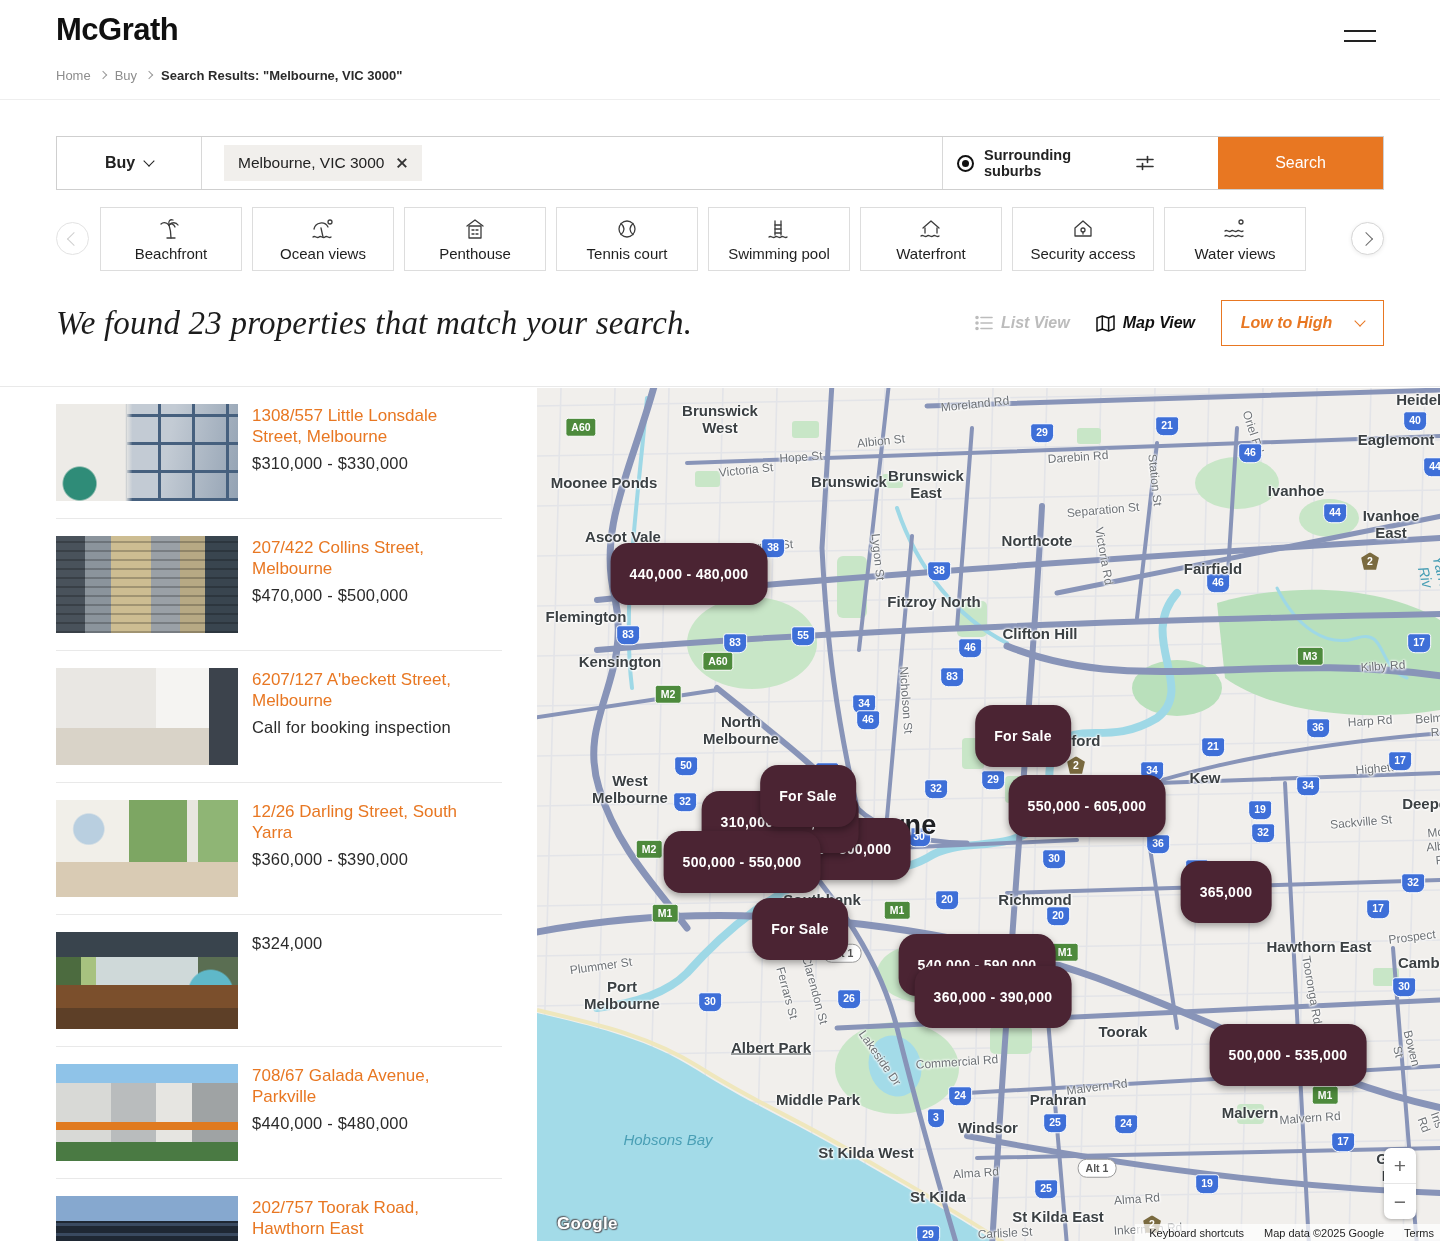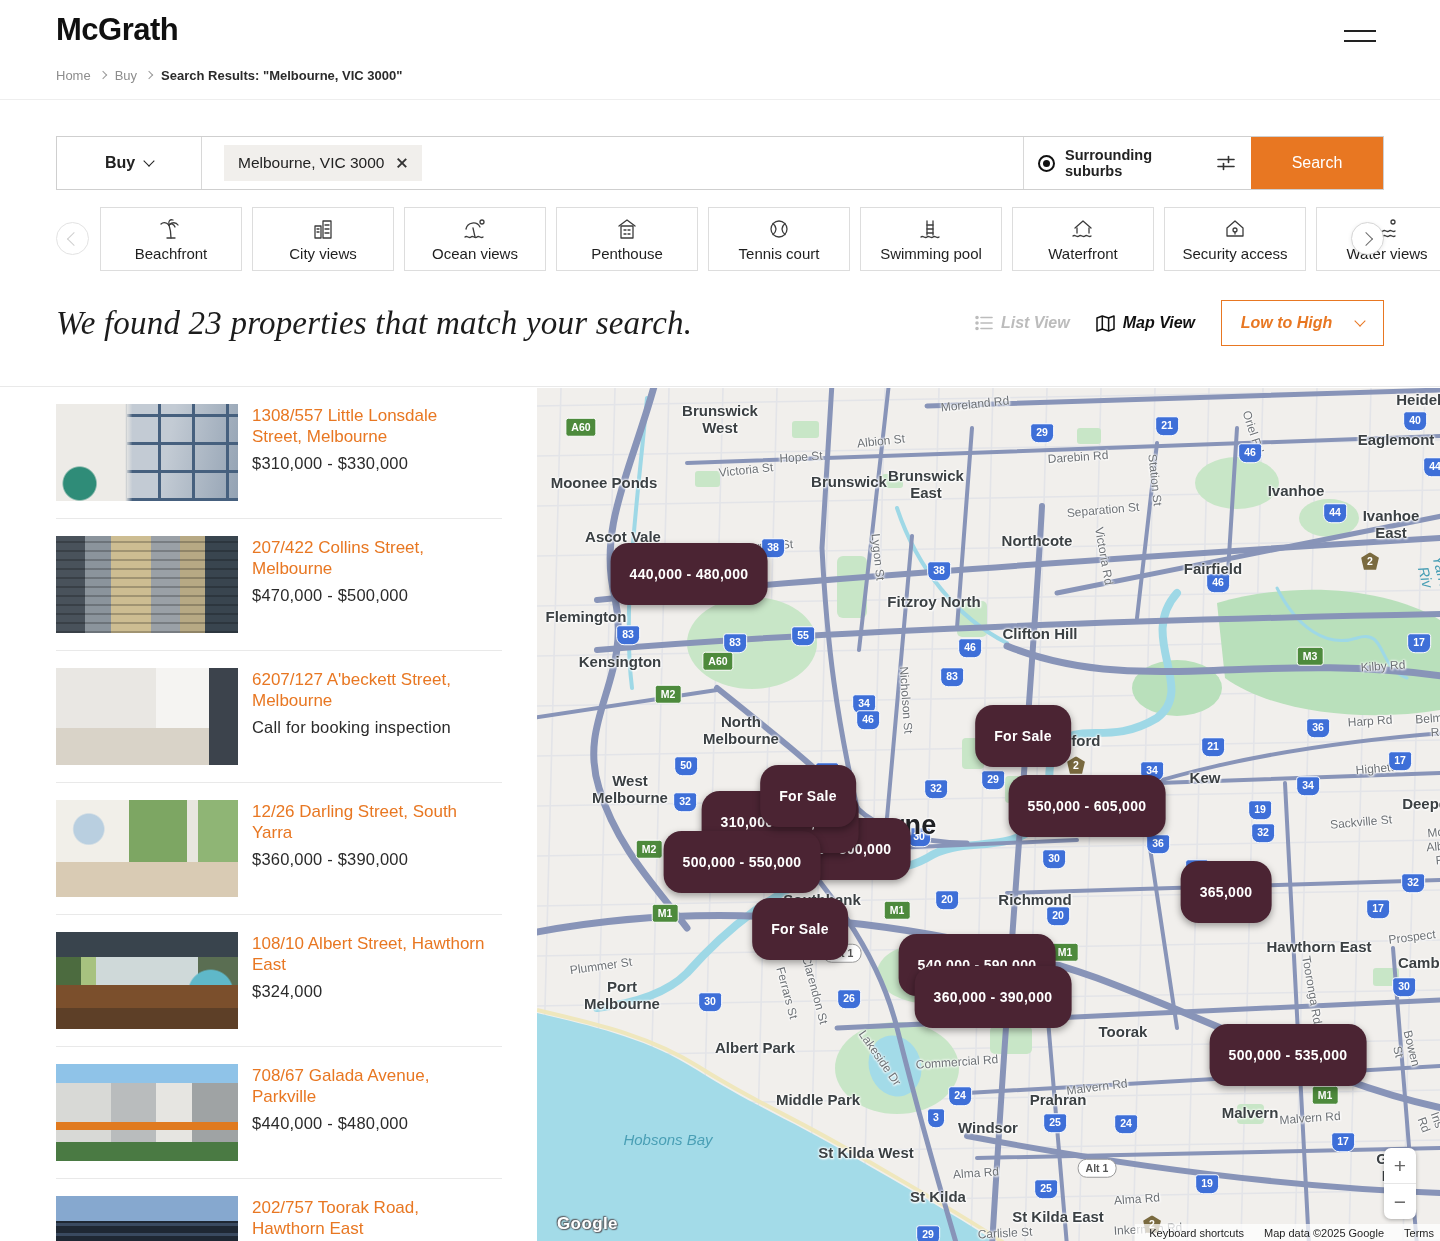--- a/index.html
+++ b/index.html
@@ -34,22 +34,22 @@
   .chip-x:before,.chip-x:after { content:""; position:absolute; left:5px; top:0;
     width:1.6px; height:12px; background:#333; }
   .chip-x:before { transform:rotate(45deg);} .chip-x:after{ transform:rotate(-45deg);}
   .seg-radio { width:228px; border-left:1px solid #d8d8d8; display:flex; align-items:center;
     gap:10px; padding:0 14px; }
   .radio-outer { width:17px; height:17px; border:2px solid #111; border-radius:50%;
     display:flex; align-items:center; justify-content:center; cursor:pointer; flex:none; }
   .radio-inner { width:7px; height:7px; background:#111; border-radius:50%; }
   .radio-label { font-size:14.5px; font-weight:600; }
   .sliders { margin-left:4px; cursor:pointer; flex:none; }
-  .btn-search { width:132px; background:#E87722; color:#fff; font-size:16px;
-    display:flex; align-items:center; justify-content:center; cursor:pointer; border:none; }
+  .btn-search { width:165px; background:#E87722; color:#fff; font-size:16px;
+    display:flex; align-items:center; justify-content:center; cursor:pointer; border:none;margin-left:48px; }
 
   
   .chiprow { position:absolute; left:0; top:207px; width:1440px; height:64px; }
   .chips { position:absolute; left:100px; top:0; display:flex; gap:10px; }
   .qchip { width:142px; height:64px; border:1px solid #ddd; background:#fff; flex:none;
     display:flex; flex-direction:column; align-items:center; justify-content:center;
     gap:4px; cursor:pointer; }
   .qchip svg { width:24px; height:24px; stroke:#3c3c3c; fill:none; stroke-width:1.3;
     stroke-linecap:round; stroke-linejoin:round; }
   .qchip .lbl { font-size:15px; color:#1f1f1f; white-space:nowrap; }
@@ -214,32 +214,20 @@
           <path d="M10,8 C7,5 4,5 2,7"></path>
           <path d="M10,8 C9,4 11,2 14,3"></path>
           <path d="M10,8 C13,5 17,5 19,8"></path>
           <path d="M10,8 C12,6 15,7 16,10"></path>
           <path d="M8,21 L16,21"></path>
         </svg>
         <span class="lbl">Beachfront</span>
       </div>
       <div class="qchip">
         <svg viewBox="0 0 24 24">
-          <rect x="4" y="9" width="6" height="12"></rect>
-          <rect x="12" y="4" width="8" height="17"></rect>
-          <line x1="6" y1="12" x2="8" y2="12"></line>
-          <line x1="6" y1="15" x2="8" y2="15"></line>
-          <line x1="14" y1="8" x2="18" y2="8"></line>
-          <line x1="14" y1="12" x2="18" y2="12"></line>
-          <line x1="14" y1="16" x2="18" y2="16"></line>
-        </svg>
-        <span class="lbl">City views</span>
-      </div>
-      <div class="qchip">
-        <svg viewBox="0 0 24 24">
           <path d="M3,12 A7.5,7.5 0 0 1 17,10"></path>
           <path d="M10,11 L12,20"></path>
           <circle cx="19" cy="5" r="2"></circle>
           <path d="M2,20 C4,18 6,22 8,20 C10,18 12,22 14,20 C16,18 18,22 20,20"></path>
         </svg>
         <span class="lbl">Ocean views</span>
       </div>
       <div class="qchip">
         <svg viewBox="0 0 24 24">
           <path d="M4,9 L12,3 L20,9"></path>
@@ -357,21 +345,20 @@
     <div class="prow">
       <div class="photo photo-4"></div>
       <div class="pinfo">
         <div class="ptitle">12/26 Darling Street, South Yarra</div>
         <div class="pprice">$360,000 - $390,000</div>
       </div>
     </div>
     <div class="prow">
       <div class="photo photo-5"></div>
       <div class="pinfo">
-        <div class="ptitle">108/10 Albert Street, Hawthorn East</div>
         <div class="pprice">$324,000</div>
       </div>
     </div>
     <div class="prow">
       <div class="photo photo-6"></div>
       <div class="pinfo">
         <div class="ptitle">708/67 Galada Avenue, Parkville</div>
         <div class="pprice">$440,000 - $480,000</div>
       </div>
     </div>
@@ -525,21 +512,21 @@
     <div class="map-label ml-suburb" style="left: 668px; top: 389px;">Kew</div>
     <div class="map-label ml-suburb" style="left: 523px; top: 352px;">Abbotsford</div>
     <div class="map-label ml-suburb" style="left: 498px; top: 511px;">Richmond</div>
     <div class="map-label ml-suburb" style="left: 285px; top: 511px;">Southbank</div>
     <div class="map-label ml-suburb" style="left: 476px; top: 626px;">South Yarra</div>
     <div class="map-label ml-suburb" style="left: 782px; top: 558px;">Hawthorn East</div>
     <div class="map-label ml-suburb" style="left: 901px; top: 415px;">Deepdene</div>
     <div class="map-label ml-suburb" style="left: 903px; top: 574px;">Camberwell</div>
     <div class="map-label ml-suburb" style="left: 85px; top: 607px;">Port
 Melbourne</div>
-    <div class="map-label ml-suburb" style="left: 218px; top: 659px;">Albert Park</div>
+    <div class="map-label ml-suburb" style="left: 234px; top: 659px; text-decoration: underline;">Albert Park</div>
     <div class="map-label ml-suburb" style="left: 281px; top: 711px;">Middle Park</div>
     <div class="map-label ml-suburb" style="left: 329px; top: 764px;">St Kilda West</div>
     <div class="map-label ml-suburb" style="left: 401px; top: 808px;">St Kilda</div>
     <div class="map-label ml-suburb" style="left: 521px; top: 828px;">St Kilda East</div>
     <div class="map-label ml-suburb" style="left: 451px; top: 739px;">Windsor</div>
     <div class="map-label ml-suburb" style="left: 521px; top: 711px;">Prahran</div>
     <div class="map-label ml-suburb" style="left: 586px; top: 643px;">Toorak</div>
     <div class="map-label ml-suburb" style="left: 713px; top: 724px;">Malvern</div>
     <div class="map-label ml-suburb" style="left: 856px; top: 779px;">Glen Iris</div>
     <div class="map-label ml-city" style="left: 330px; top: 437px;">Melbourne</div>

